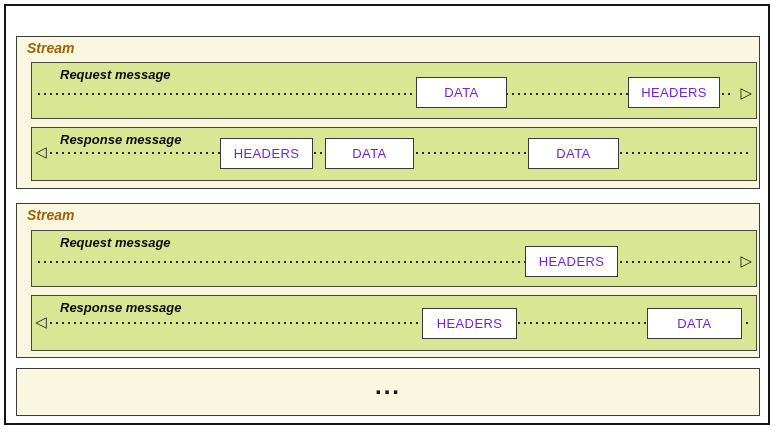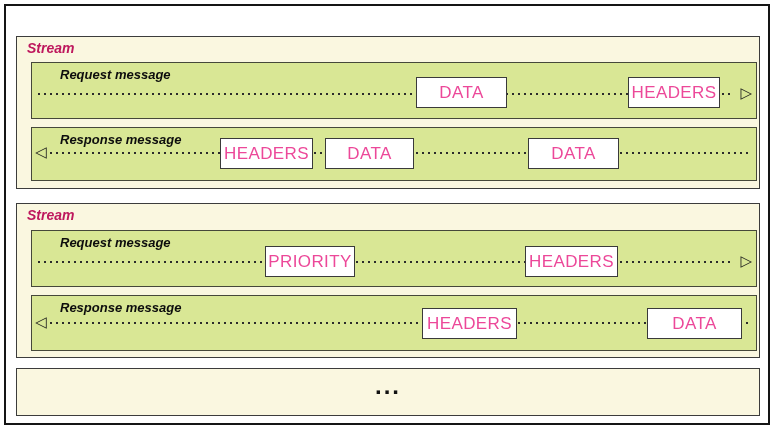--- a/index.html
+++ b/index.html
@@ -6,42 +6,42 @@
     font-family:"Liberation Sans","DejaVu Sans",sans-serif;}
   .connection{position:absolute;left:4px;top:4px;width:766px;height:421px;
     border:2px solid #151515;background:#ffffff;box-sizing:border-box;}
   .connection-title{position:absolute;left:18px;top:4px;font-size:15px;font-weight:bold;
     font-style:italic;color:#0d0d0d;}
   .stream{position:absolute;left:10px;width:744px;background:#faf7e0;
     border:1px solid #3c3c3c;box-sizing:border-box;}
   .stream-1{top:30px;height:153px;}
   .stream-2{top:197px;height:155px;}
   .stream-title{position:absolute;left:10px;top:3px;font-size:14px;font-weight:bold;
-    font-style:italic;color:#be185d;}
+    font-style:italic;color:#a16207;}
   .lane{position:absolute;left:14px;width:726px;background:#d9e795;
     border:1px solid #46483a;box-sizing:border-box;}
   .lane-req-1{top:25px;height:57px;}
   .lane-resp-1{top:90px;height:54px;}
   .lane-req-2{top:26px;height:57px;}
   .lane-resp-2{top:91px;height:56px;}
   .lane-label{position:absolute;left:28px;top:4px;font-size:13px;font-weight:bold;
     font-style:italic;color:#0d0d0d;white-space:nowrap;}
   .dotline{position:absolute;height:2px;
     background:repeating-linear-gradient(to right,#2b2b2b 0 2px,transparent 2px 6px);}
   .dot-req{left:6px;right:22px;top:30px;}
   .dot-resp-1{left:18px;right:8px;top:24px;}
   .dot-resp-2{left:18px;right:8px;top:26px;}
   .arrow{position:absolute;font-size:15px;line-height:1;color:#1c1c1c;
     font-family:"DejaVu Sans",sans-serif;}
   .arrow-right{right:4px;top:23px;}
   .arrow-left-1{left:3px;top:17px;}
   .arrow-left-2{left:3px;top:19px;}
   .frame{position:absolute;height:31px;background:#ffffff;border:1.5px solid #3a3a3a;
     box-sizing:border-box;display:flex;align-items:center;justify-content:center;
-    font-size:17px;letter-spacing:0.4px;color:#ec4899;}
+    font-size:13px;letter-spacing:0.4px;color:#6d28d9;}
   .f-s1r-data{left:384px;width:91px;top:14px;}
   .f-s1r-headers{left:596px;width:92px;top:14px;}
   .f-s1p-headers{left:188px;width:93px;top:10px;}
   .f-s1p-data1{left:293px;width:89px;top:10px;}
   .f-s1p-data2{left:496px;width:91px;top:10px;}
   .f-s2r-priority{left:233px;width:90px;top:15px;}
   .f-s2r-headers{left:493px;width:93px;top:15px;}
   .f-s2p-headers{left:390px;width:95px;top:12px;}
   .f-s2p-data{left:615px;width:95px;top:12px;}
   .more-streams{position:absolute;left:10px;top:362px;width:744px;height:48px;
@@ -75,21 +75,20 @@
       <div class="frame f-s1p-data2">DATA</div>
     </div>
   </section>
 
   <section class="stream stream-2">
     <div class="stream-title">Stream</div>
 
     <div class="lane lane-req-2">
       <div class="lane-label">Request message</div>
       <div class="dotline dot-req"></div>
-      <div class="frame f-s2r-priority">PRIORITY</div>
       <div class="frame f-s2r-headers">HEADERS</div>
       <span class="arrow arrow-right">▷</span>
     </div>
 
     <div class="lane lane-resp-2">
       <div class="lane-label">Response message</div>
       <div class="dotline dot-resp-2"></div>
       <span class="arrow arrow-left-2">◁</span>
       <div class="frame f-s2p-headers">HEADERS</div>
       <div class="frame f-s2p-data">DATA</div>

